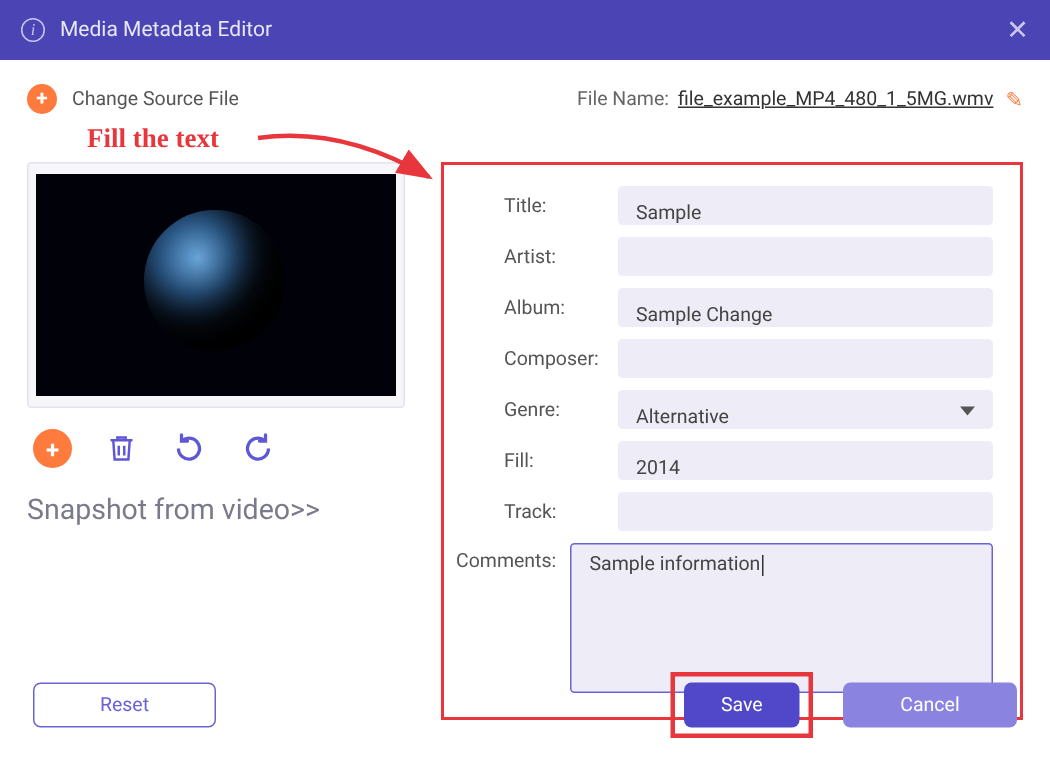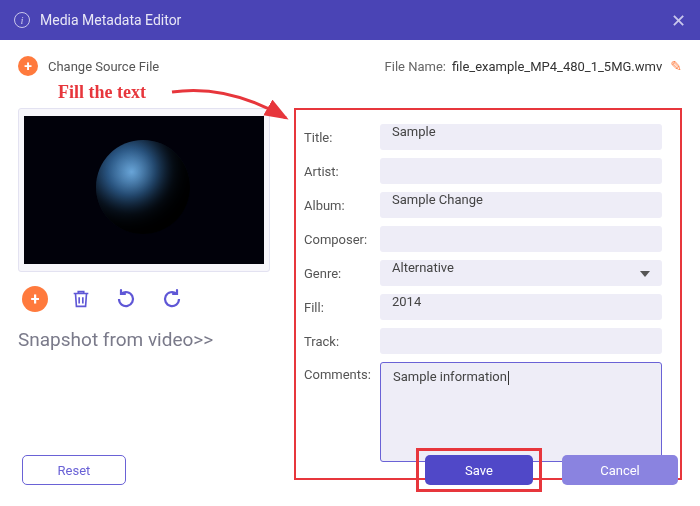--- a/index.html
+++ b/index.html
@@ -5,48 +5,48 @@
   *{box-sizing:border-box;margin:0;padding:0;font-family:-apple-system,BlinkMacSystemFont,"Segoe UI",Roboto,sans-serif;}
   body{width:700px;height:506px;background:#fff;overflow:hidden;}
   .titlebar{height:40px;background:#4a44b5;display:flex;align-items:center;padding:0 14px;color:#e8e7f6;font-size:14px;}
   .titlebar .info{width:16px;height:16px;border:1.5px solid #c9c7ec;border-radius:50%;display:flex;align-items:center;justify-content:center;font-size:11px;font-style:italic;font-family:Georgia,serif;margin-right:10px;color:#c9c7ec;}
   .titlebar .close{margin-left:auto;font-size:18px;color:#c9c7ec;cursor:pointer;}
   .content{padding:12px 18px 64px 18px;position:relative;height:calc(100% - 40px);}
   .toprow{display:flex;align-items:center;height:28px;font-size:13px;color:#555;}
   .circle-plus{width:20px;height:20px;border-radius:50%;background:#ff7a3d;color:#fff;display:flex;align-items:center;justify-content:center;font-size:14px;font-weight:bold;margin-right:10px;}
   .toprow .source{color:#555;}
   .toprow .fn-label{margin-left:auto;color:#666;}
-  .toprow .fn-value{color:#333;margin:0 8px 0 6px;}
+  .toprow .fn-value{color:#333;margin:0 8px 0 6px;text-decoration:underline;}
   .pencil{color:#ff7a3d;font-size:14px;cursor:pointer;}
   .annot{position:absolute;left:58px;top:42px;color:#e7363c;font-family:Georgia,"Times New Roman",serif;font-weight:bold;font-size:18px;z-index:5;}
   .arrow{position:absolute;left:168px;top:42px;z-index:5;}
   .body{display:flex;margin-top:28px;gap:22px;}
   .left{width:254px;display:flex;flex-direction:column;align-items:flex-start;}
   .preview{width:252px;height:164px;border:1px solid #e3e2f1;border-radius:3px;background:#f7f6fb;display:flex;align-items:center;justify-content:center;overflow:hidden;}
   .space{width:240px;height:148px;background:#01010a;position:relative;}
   .planet{position:absolute;width:94px;height:94px;left:72px;top:24px;border-radius:50%;
     background:radial-gradient(circle at 38% 34%, #6aa6d9 0%, #2b5886 28%, #102136 50%, #020612 70%, #000 100%);
     box-shadow:inset -20px -22px 30px #000;}
   .toolbar{display:flex;gap:22px;margin-top:14px;padding-left:4px;align-items:center;}
   .tb-plus{width:26px;height:26px;border-radius:50%;background:#ff7a3d;color:#fff;display:flex;align-items:center;justify-content:center;font-size:16px;font-weight:bold;cursor:pointer;}
   .tb-icon{color:#5f57d6;cursor:pointer;display:flex;align-items:center;}
   .snap{margin-top:16px;color:#7a7a8a;font-size:19px;cursor:pointer;}
   .right{flex:1;border:2px solid #e7363c;padding:14px 18px 16px 8px;}
   .field{display:flex;align-items:center;margin-bottom:8px;}
-  .field label{width:76px;font-size:13px;color:#555;}
-  .field .input{flex:1;height:26px;background:#eeedf7;border-radius:3px;padding:0 12px;font-size:13px;color:#444;display:flex;align-items:flex-start;position:relative;}
+  .field label{width:76px;font-size:13px;color:#555;margin-left:32px;}
+  .field .input{flex:1;height:26px;background:#eeedf7;border-radius:3px;padding:0 12px;font-size:13px;color:#444;display:flex;align-items:flex-end;position:relative;}
   .field .input.select::after{content:"";position:absolute;right:12px;top:11px;border-left:5px solid transparent;border-right:5px solid transparent;border-top:6px solid #555;}
   .comments-row{display:flex;align-items:flex-start;}
   .comments-row label{width:76px;font-size:13px;color:#555;padding-top:5px;}
   .comments-box{flex:1;height:100px;background:#eeedf7;border:1.5px solid #6a62d6;border-radius:3px;padding:6px 12px;font-size:13px;color:#444;position:relative;}
   .caret{display:inline-block;width:1px;height:14px;background:#333;vertical-align:middle;margin-left:1px;}
   .footer{position:absolute;left:0;right:0;bottom:14px;display:flex;align-items:center;padding:0 22px;}
   .btn{height:30px;border-radius:5px;font-size:13px;display:flex;align-items:center;justify-content:center;cursor:pointer;}
-  .btn.reset{width:104px;border:1.5px solid #6a62d6;color:#6a62d6;background:#fff;}
-  .btn.save{width:108px;background:#5048c8;color:#fff;}
+  .btn.reset{width:122px;border:1.5px solid #6a62d6;color:#6a62d6;background:#fff;}
+  .btn.save{width:77px;background:#5048c8;color:#fff;}
   .btn.cancel{width:116px;background:#8a83e0;color:#fff;margin-left:20px;}
   .save-wrap{margin-left:auto;border:3px solid #e7363c;padding:4px 6px;}
 </style>
 </head>
 <body>
 
 <div class="titlebar">
   <span class="info">i</span>
   <span>Media Metadata Editor</span>
   <span class="close">✕</span>

